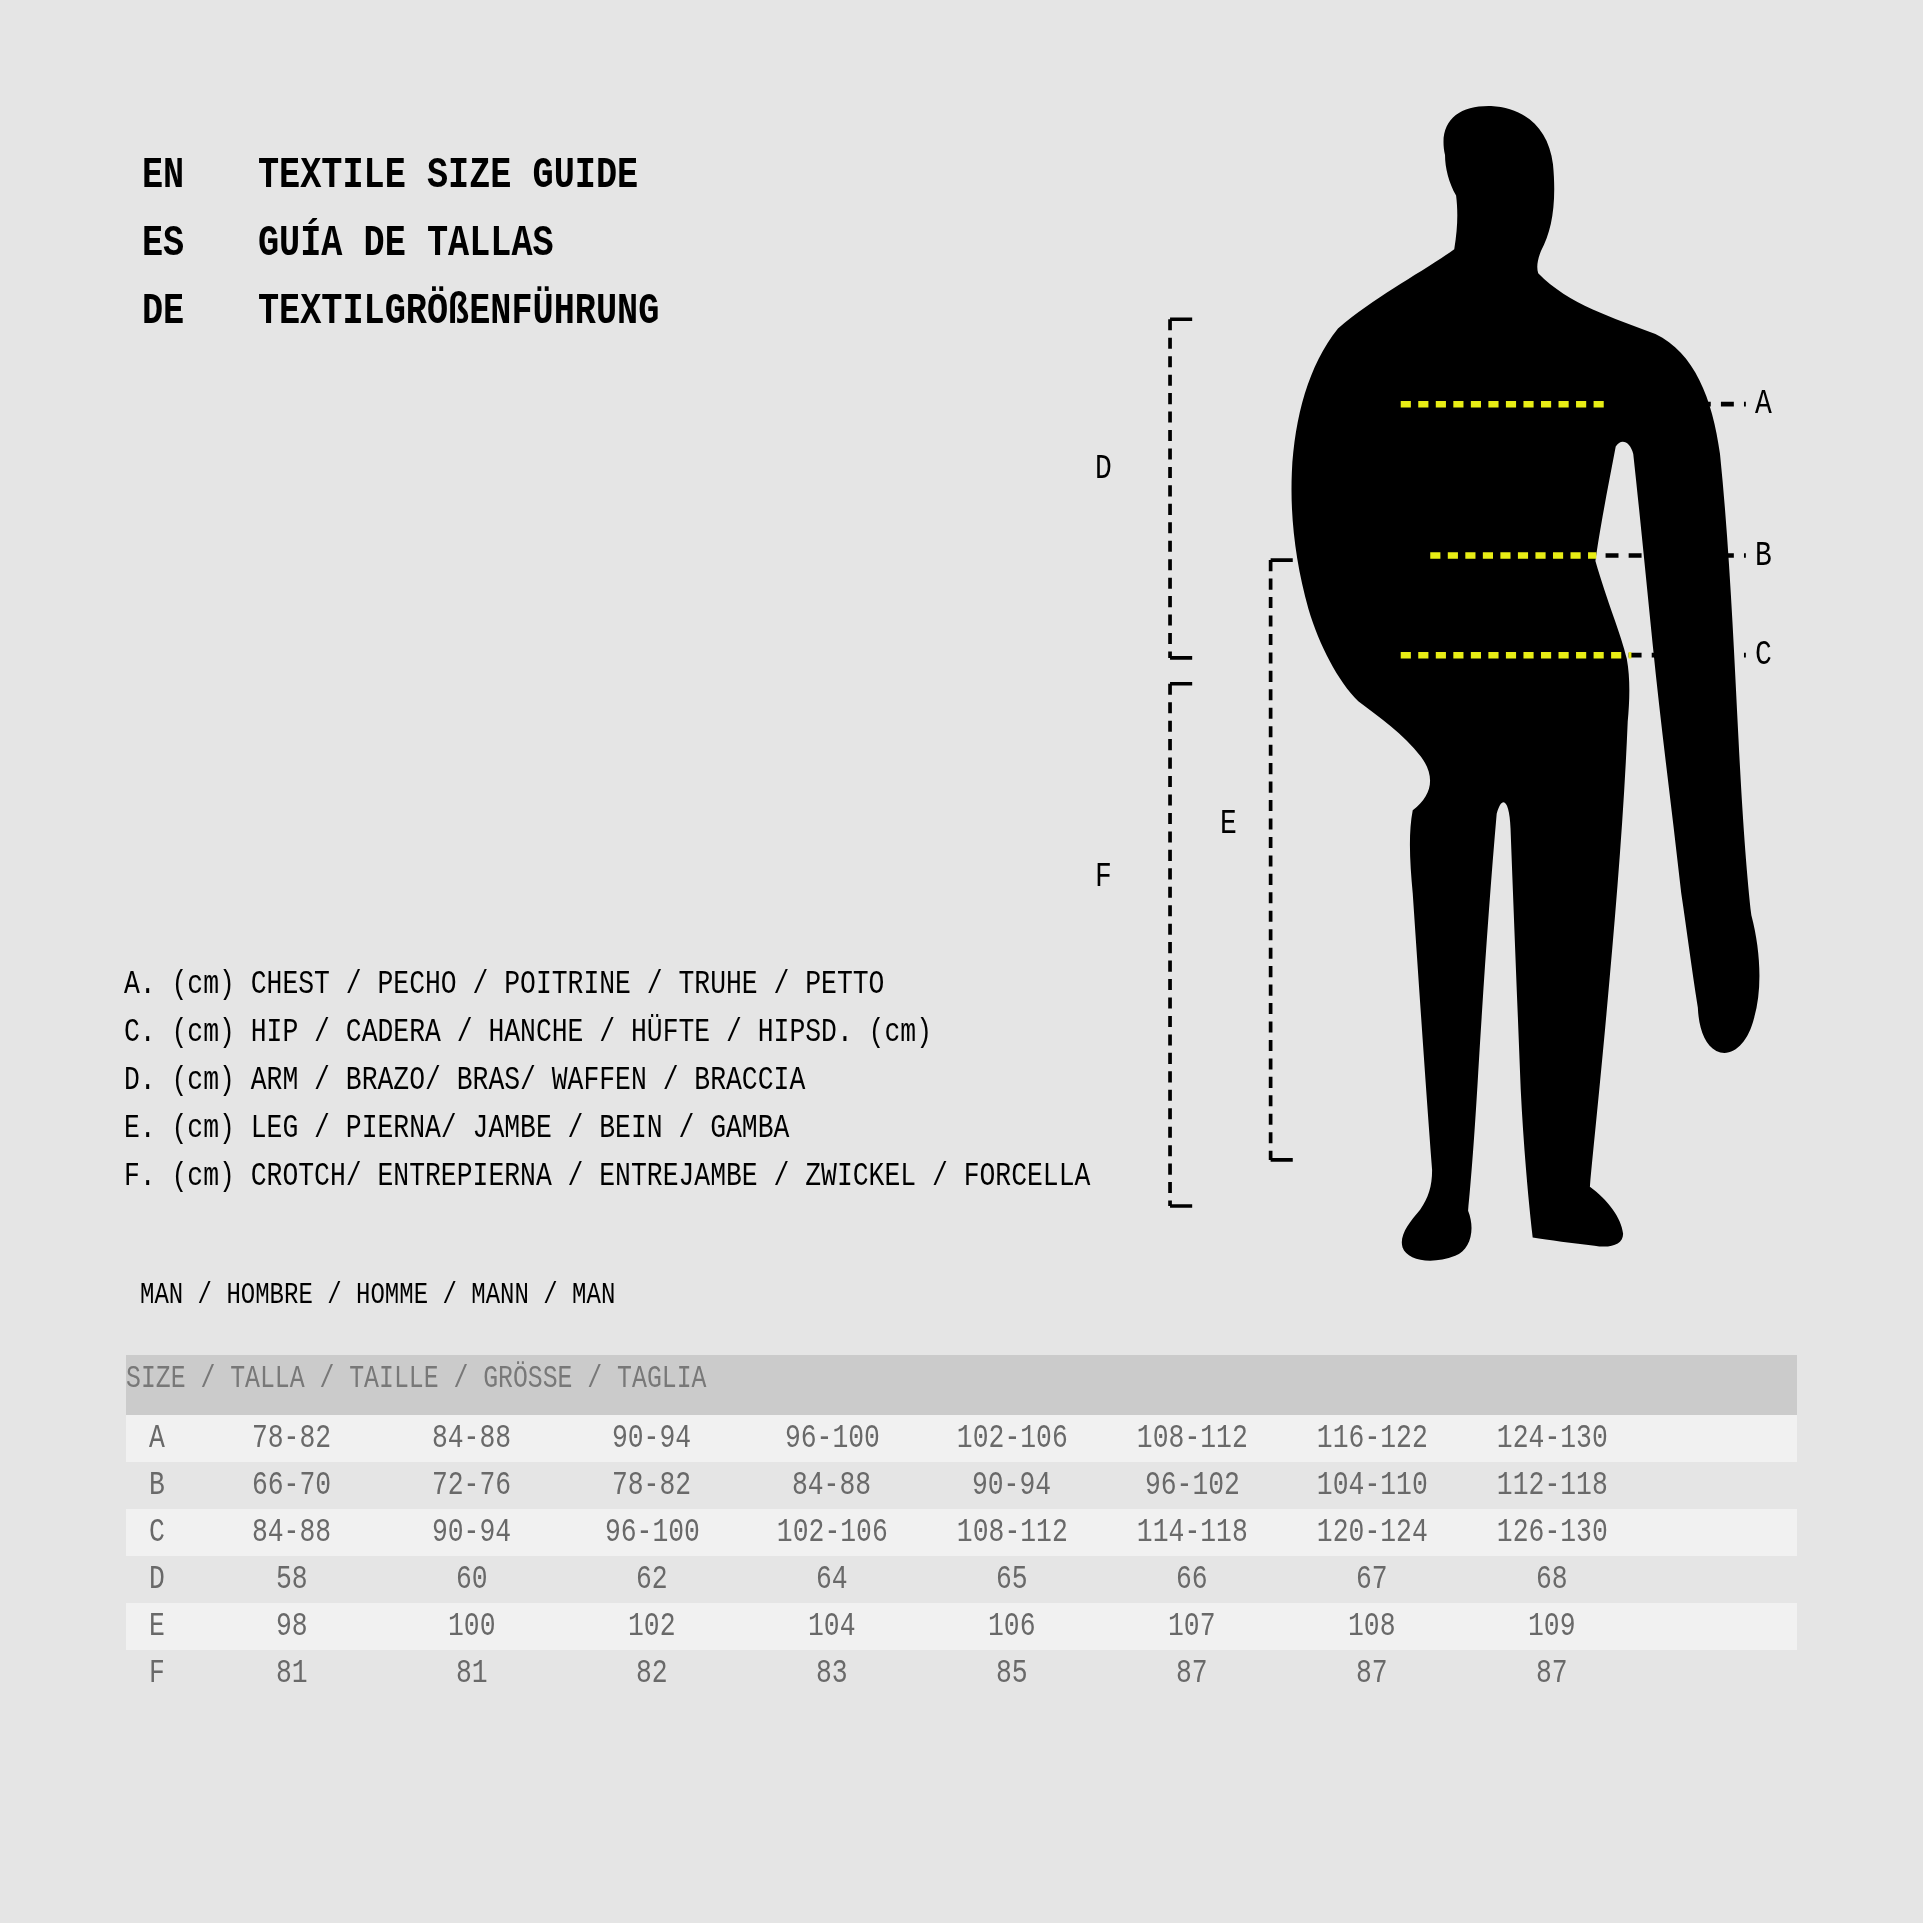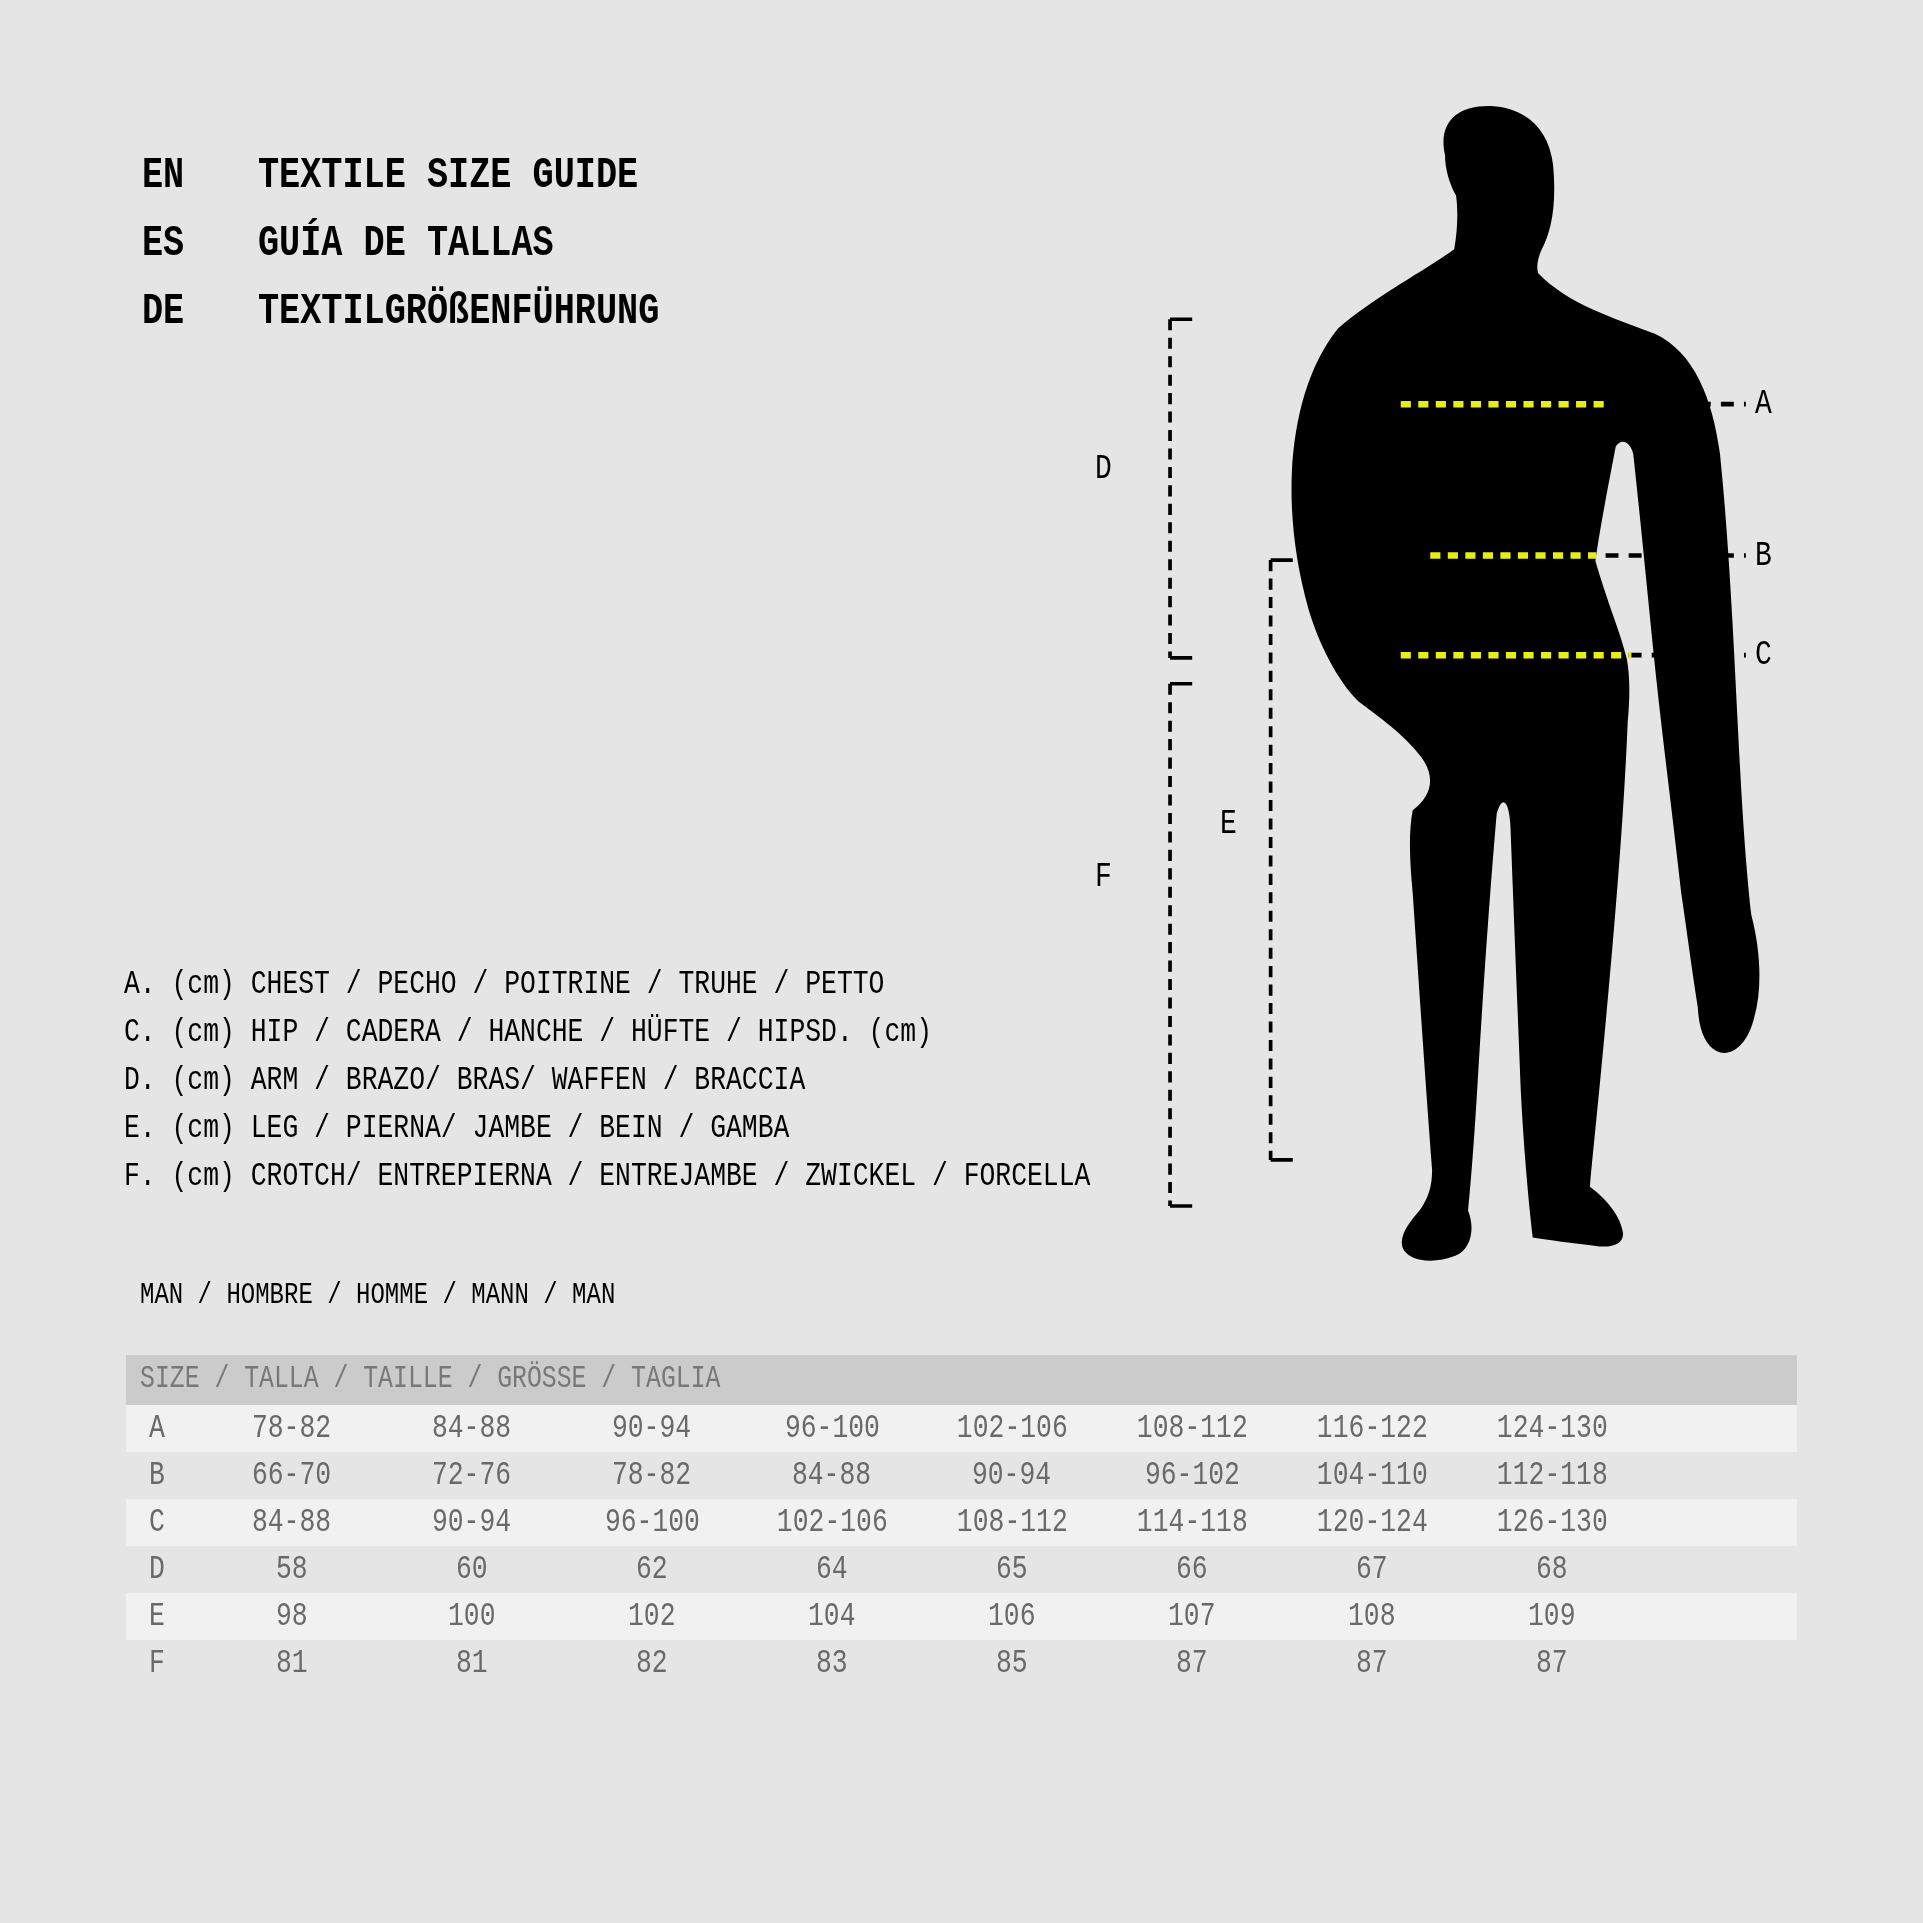--- a/index.html
+++ b/index.html
@@ -18,21 +18,21 @@
   .marker{position:absolute;height:46px;line-height:46px;font-size:35px;font-weight:400;}
 
   
   .legend{position:absolute;left:124px;top:961px;}
   .legend-line{height:48px;line-height:48px;font-size:33px;font-weight:400;}
   .gender{position:absolute;left:140px;top:1271px;height:48px;line-height:48px;
           font-size:30px;font-weight:400;}
 
   
   .size-table{position:absolute;left:126px;top:1355px;width:1671px;}
-  .tbar{height:50px;line-height:47px;padding-left:14px;font-size:31px;}
+  .tbar{height:60px;line-height:47px;font-size:31px;}
   .trow{display:grid;grid-template-columns:76px repeat(8,180px) 1fr;height:47px;
         align-items:center;font-size:33px;}
   .trow .rl{padding-left:23px;text-align:left;}
   .trow div{text-align:center;}
 </style>
 </head>
 <body>
 
 <div class="stage">
 

